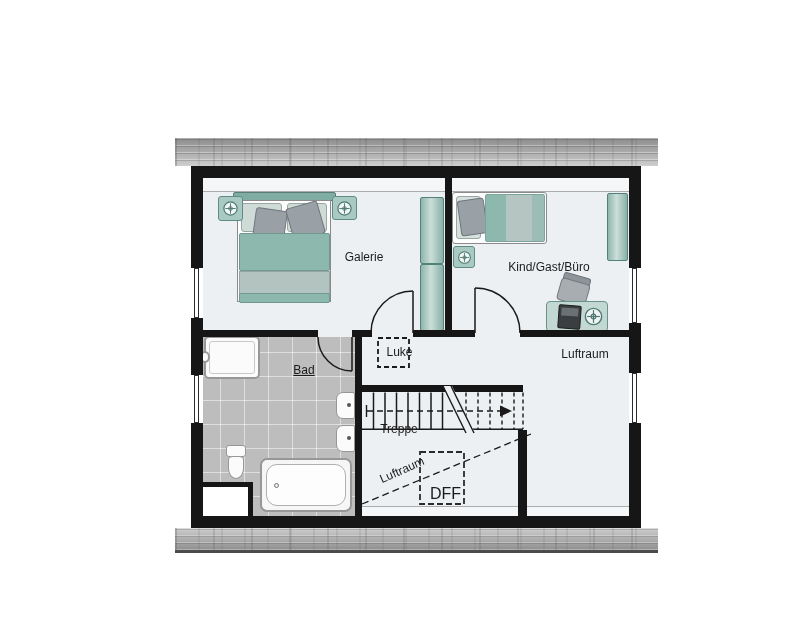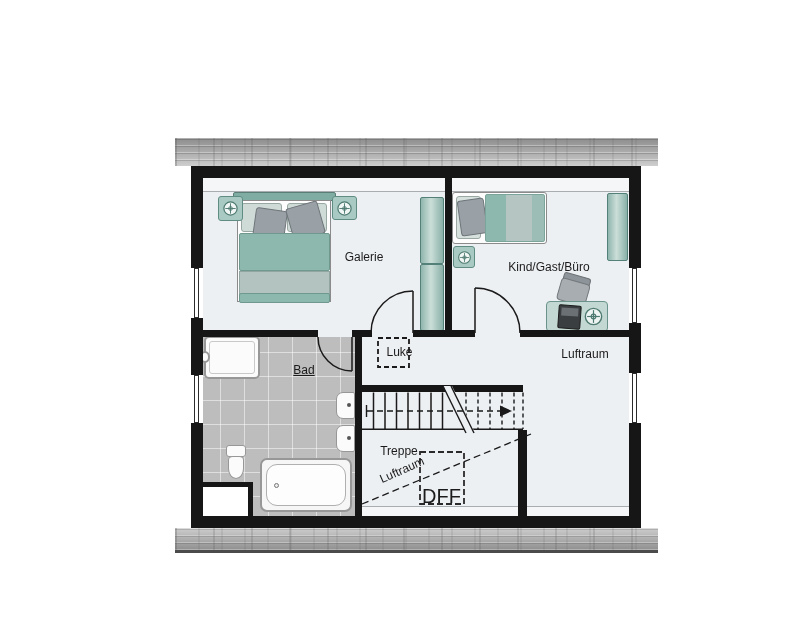--- a/index.html
+++ b/index.html
@@ -222,17 +222,17 @@
     <line x1="362" y1="504" x2="531" y2="434" stroke="#1a1a1a" stroke-width="1.3" stroke-dasharray="7 4"></line>
 
     <rect x="420" y="452" width="44" height="52" fill="none" stroke="#2a2a2a" stroke-width="1.8" stroke-dasharray="6 3"></rect>
   </svg>
 
   <div class="label" style="left:326px;top:250px;width:76px;">Galerie</div>
   <div class="label" style="left:494px;top:260px;width:110px;">Kind/Gast/Büro</div>
   <div class="label" style="left:549px;top:347px;width:72px;">Luftraum</div>
   <div class="label" style="left:283px;top:363px;width:42px;text-decoration:underline;">Bad</div>
   <div class="label" style="left:377px;top:345px;width:33px;margin-left:6px;">Luke</div>
-  <div class="label" style="left:363px;top:444px;width:72px;">Treppe</div>
+  <div class="label" style="left:363px;top:422px;width:72px;">Treppe</div>
   <div class="label" style="left:366px;top:463px;width:72px;transform:rotate(-24deg);">Luftraum</div>
-  <div class="label" style="left:417px;top:485px;width:44px;font-size:20px;text-align:right;">DFF</div>
+  <div class="label" style="left:417px;top:485px;width:44px;font-size:16px;text-align:right;">DFF</div>
 
 </div>
 
 </body></html>

